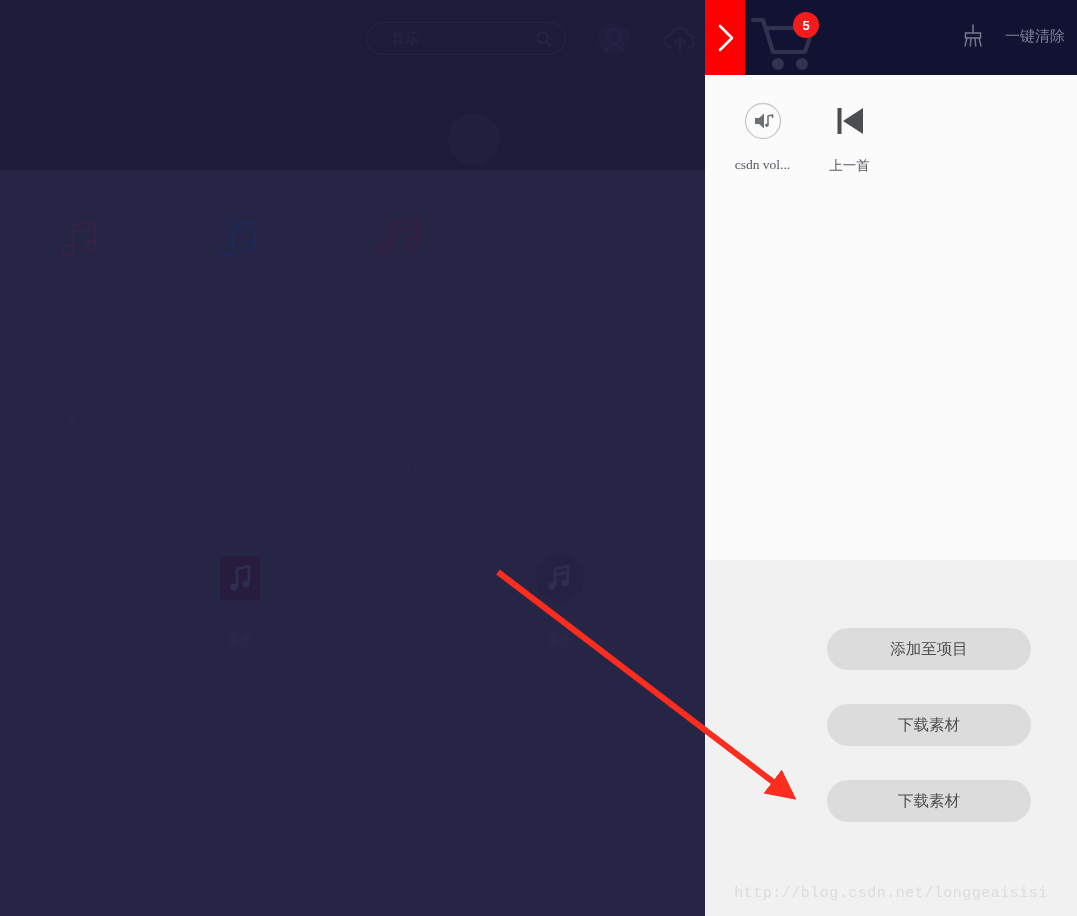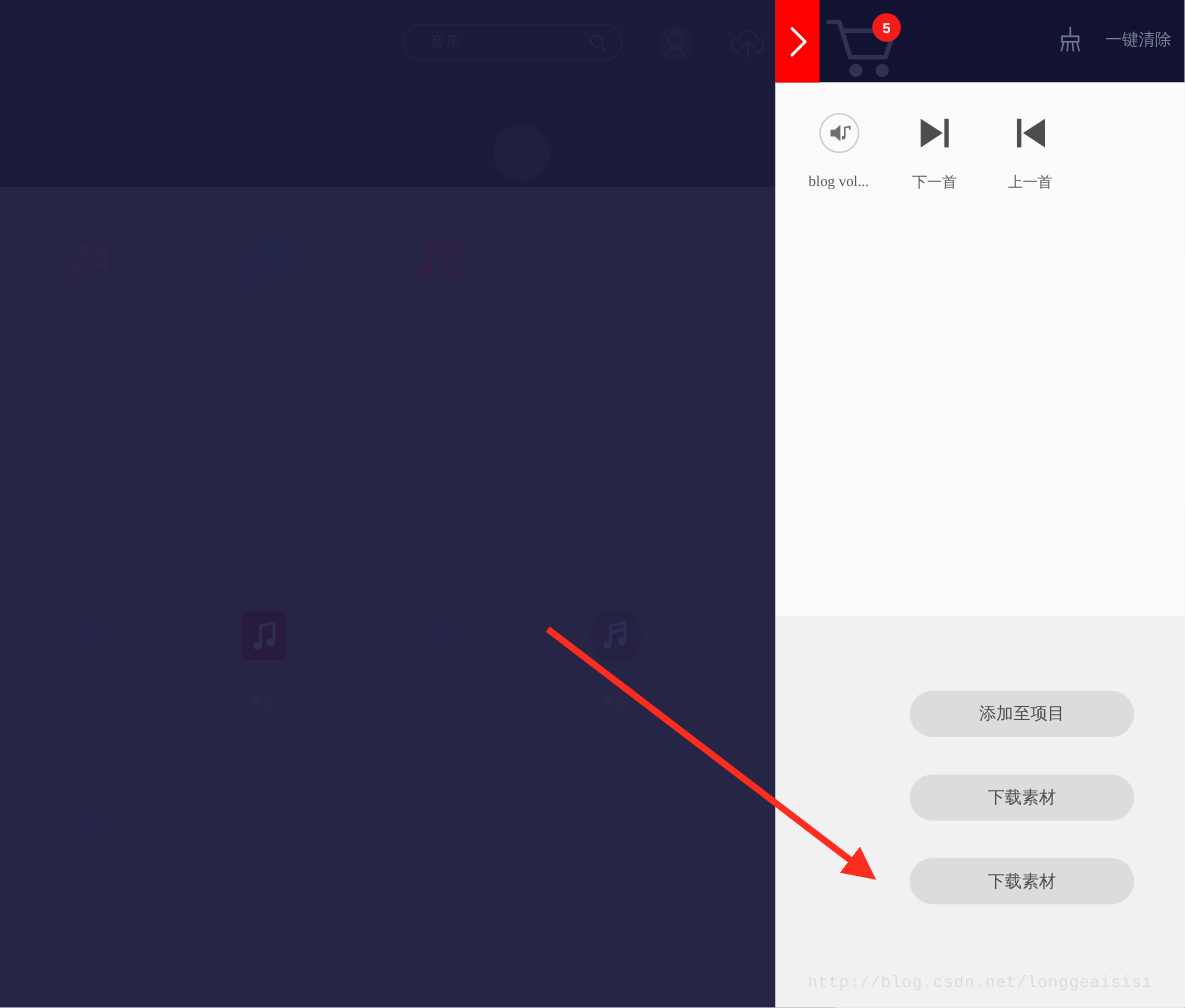--- a/index.html
+++ b/index.html
@@ -502,33 +502,24 @@
 
       <div class="cart-item">
         <div class="cart-item-art">
           <svg width="38" height="38" viewBox="0 0 38 38">
             <circle cx="19" cy="19" r="17.5" fill="none" stroke="#c9cbcd" stroke-width="1.4"></circle>
             <path d="M11 16 h4 l5 -4.5 v15 l-5 -4.5 h-4 z" fill="#6d7072"></path>
             <path d="M24 23 V14 L28.5 13 V16" fill="none" stroke="#6d7072" stroke-width="1.5"></path>
             <circle cx="22.8" cy="23.2" r="1.7" fill="#6d7072"></circle>
           </svg>
         </div>
-        <div class="cart-item-label">blog vol...</div>
-      </div>
-
-
-      <div class="cart-item">
-        <div class="cart-item-art">
-          <svg width="38" height="38" viewBox="0 0 38 38">
-            <path d="M6 6 L26 19 L6 32 z" fill="#4b4d4f"></path>
-            <rect x="27.5" y="6" width="4" height="26" fill="#4b4d4f"></rect>
-          </svg>
-        </div>
-        <div class="cart-item-label">下一首</div>
-      </div>
+        <div class="cart-item-label">csdn vol...</div>
+      </div>
+
+
 
       <div class="cart-item">
         <div class="cart-item-art">
           <svg width="38" height="38" viewBox="0 0 38 38">
             <rect x="6.5" y="6" width="4" height="26" fill="#4b4d4f"></rect>
             <path d="M32 6 L12 19 L32 32 z" fill="#4b4d4f"></path>
           </svg>
         </div>
         <div class="cart-item-label">上一首</div>
       </div>

